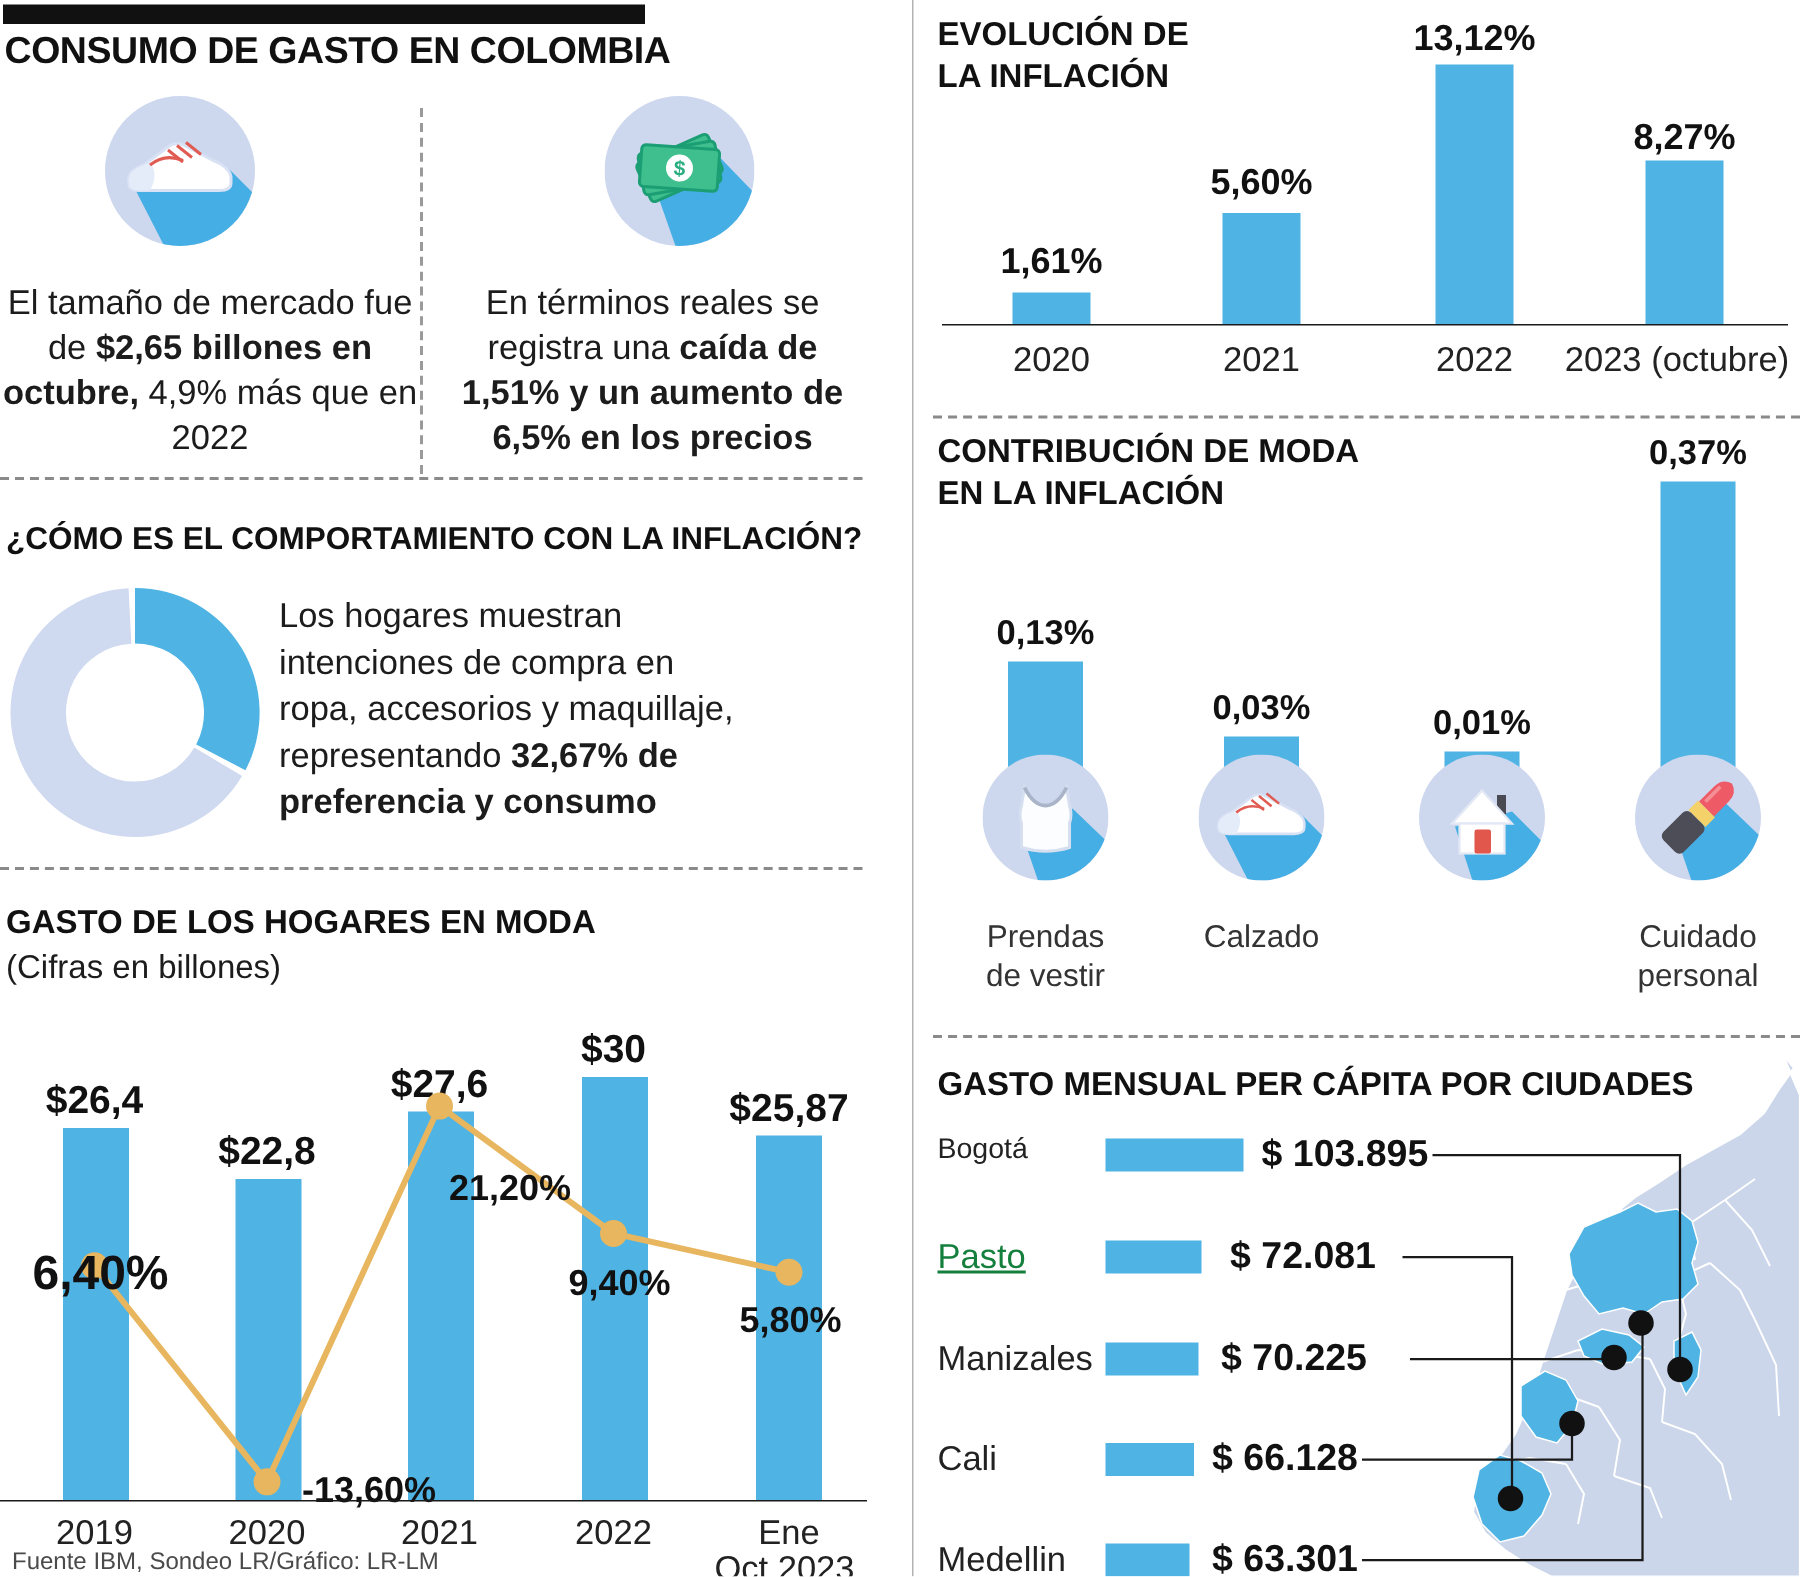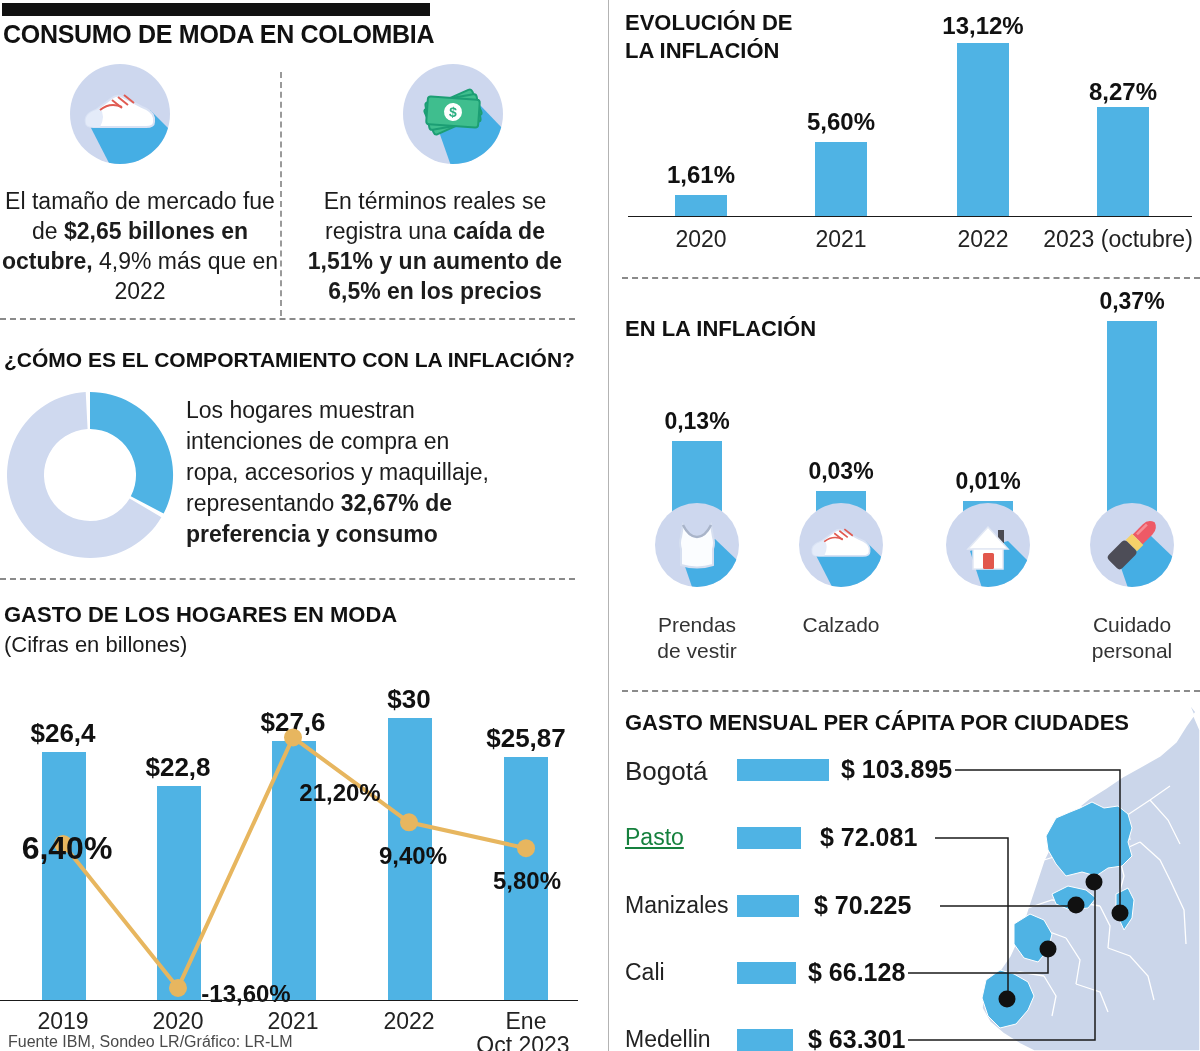--- a/index.html
+++ b/index.html
@@ -26,21 +26,21 @@
   .catlbl{position:absolute;transform:translateX(-50%);text-align:center;font-size:21px;line-height:26px;color:#333;white-space:nowrap;margin-top:24px;}
 </style>
 </head>
 <body>
 
 <div class="canvas">
 
   <div class="abs" style="left:608px;top:0;width:1px;height:1051px;background:#b3b3b3;"></div>
 
   <div class="abs" style="left:2px;top:3px;width:428px;height:13px;background:#111;"></div>
-  <div class="abs ttl" style="left:3px;top:20px;font-size:25px;letter-spacing:-0.3px;">CONSUMO DE MODA EN COLOMBIA</div>
+  <div class="abs ttl" style="left:3px;top:20px;font-size:25px;letter-spacing:-0.3px;">CONSUMO DE GASTO EN COLOMBIA</div>
 
   <svg class="abs" style="left:70px;top:64px;" width="100" height="100" viewBox="0 0 100 100">
     <defs>
         <clipPath id="cs1">
           <circle cx="50" cy="50" r="50"></circle>
         </clipPath>
       </defs>
     <circle cx="50" cy="50" r="50" fill="#CDD7EE"></circle>
     <g clip-path="url(#cs1)">
       <path d="M20,62 L80,46 L132,98 L60,140 Z" fill="#45AEE4"></path>
@@ -151,20 +151,21 @@
   <div class="blabel" style="left:1123px;top:78px;font-size:24px;">8,27%</div>
 
   <div class="axis" style="left:628px;top:216px;width:564px;"></div>
   <div class="clabel" style="left:701px;top:226px;">2020</div>
   <div class="clabel" style="left:841px;top:226px;">2021</div>
   <div class="clabel" style="left:983px;top:226px;">2022</div>
   <div class="clabel" style="left:1118px;top:226px;">2023 (octubre)</div>
 
   <div class="dash-h" style="left:622px;top:277px;width:578px;"></div>
 
+  <div class="abs ttl" style="left:625px;top:288px;font-size:22px;">CONTRIBUCIÓN DE MODA</div>
   <div class="abs ttl" style="left:625px;top:316px;font-size:22px;">EN LA INFLACIÓN</div>
 
   <div class="bar conbar" style="left: 672px; height: 109px; top: 441px;"></div>
   <div class="bar conbar" style="left: 816px; height: 59px; top: 491px;"></div>
   <div class="bar conbar" style="left: 963px; height: 49px; top: 501px;"></div>
   <div class="bar conbar" style="left: 1107px; height: 229px; top: 321px;"></div>
 
   <div class="blabel" style="left:697px;top:408px;font-size:23px;">0,13%</div>
   <div class="blabel" style="left:841px;top:458px;font-size:23px;">0,03%</div>
   <div class="blabel" style="left:988px;top:468px;font-size:23px;">0,01%</div>
@@ -285,21 +286,21 @@
     </g>
     <g fill="#111">
       <circle cx="1120" cy="913" r="8.5"></circle>
       <circle cx="1007" cy="999" r="8.5"></circle>
       <circle cx="1076" cy="905" r="8.5"></circle>
       <circle cx="1048" cy="949" r="8.5"></circle>
       <circle cx="1094" cy="882" r="8.5"></circle>
     </g>
   </svg>
 
-  <div class="abs" style="left:625px;top:756px;font-size:26px;color:#222;">Bogotá</div>
+  <div class="abs" style="left:625px;top:756px;font-size:19px;color:#222;">Bogotá</div>
   <div class="hbar" style="top: 759px; width: 92.3511px;"></div>
   <div class="abs b" style="left:841px;top:755px;font-size:25px;">$ 103.895</div>
 
   <div class="abs" style="left:625px;top:824px;font-size:23px;color:#15803d;text-decoration:underline;">Pasto</div>
   <div class="hbar" style="top: 827px; width: 64.072px;"></div>
   <div class="abs b" style="left:820px;top:823px;font-size:25px;">$ 72.081</div>
 
   <div class="abs" style="left:625px;top:892px;font-size:23px;color:#222;">Manizales</div>
   <div class="hbar" style="top: 895px; width: 62.4222px;"></div>
   <div class="abs b" style="left:814px;top:891px;font-size:25px;">$ 70.225</div>

